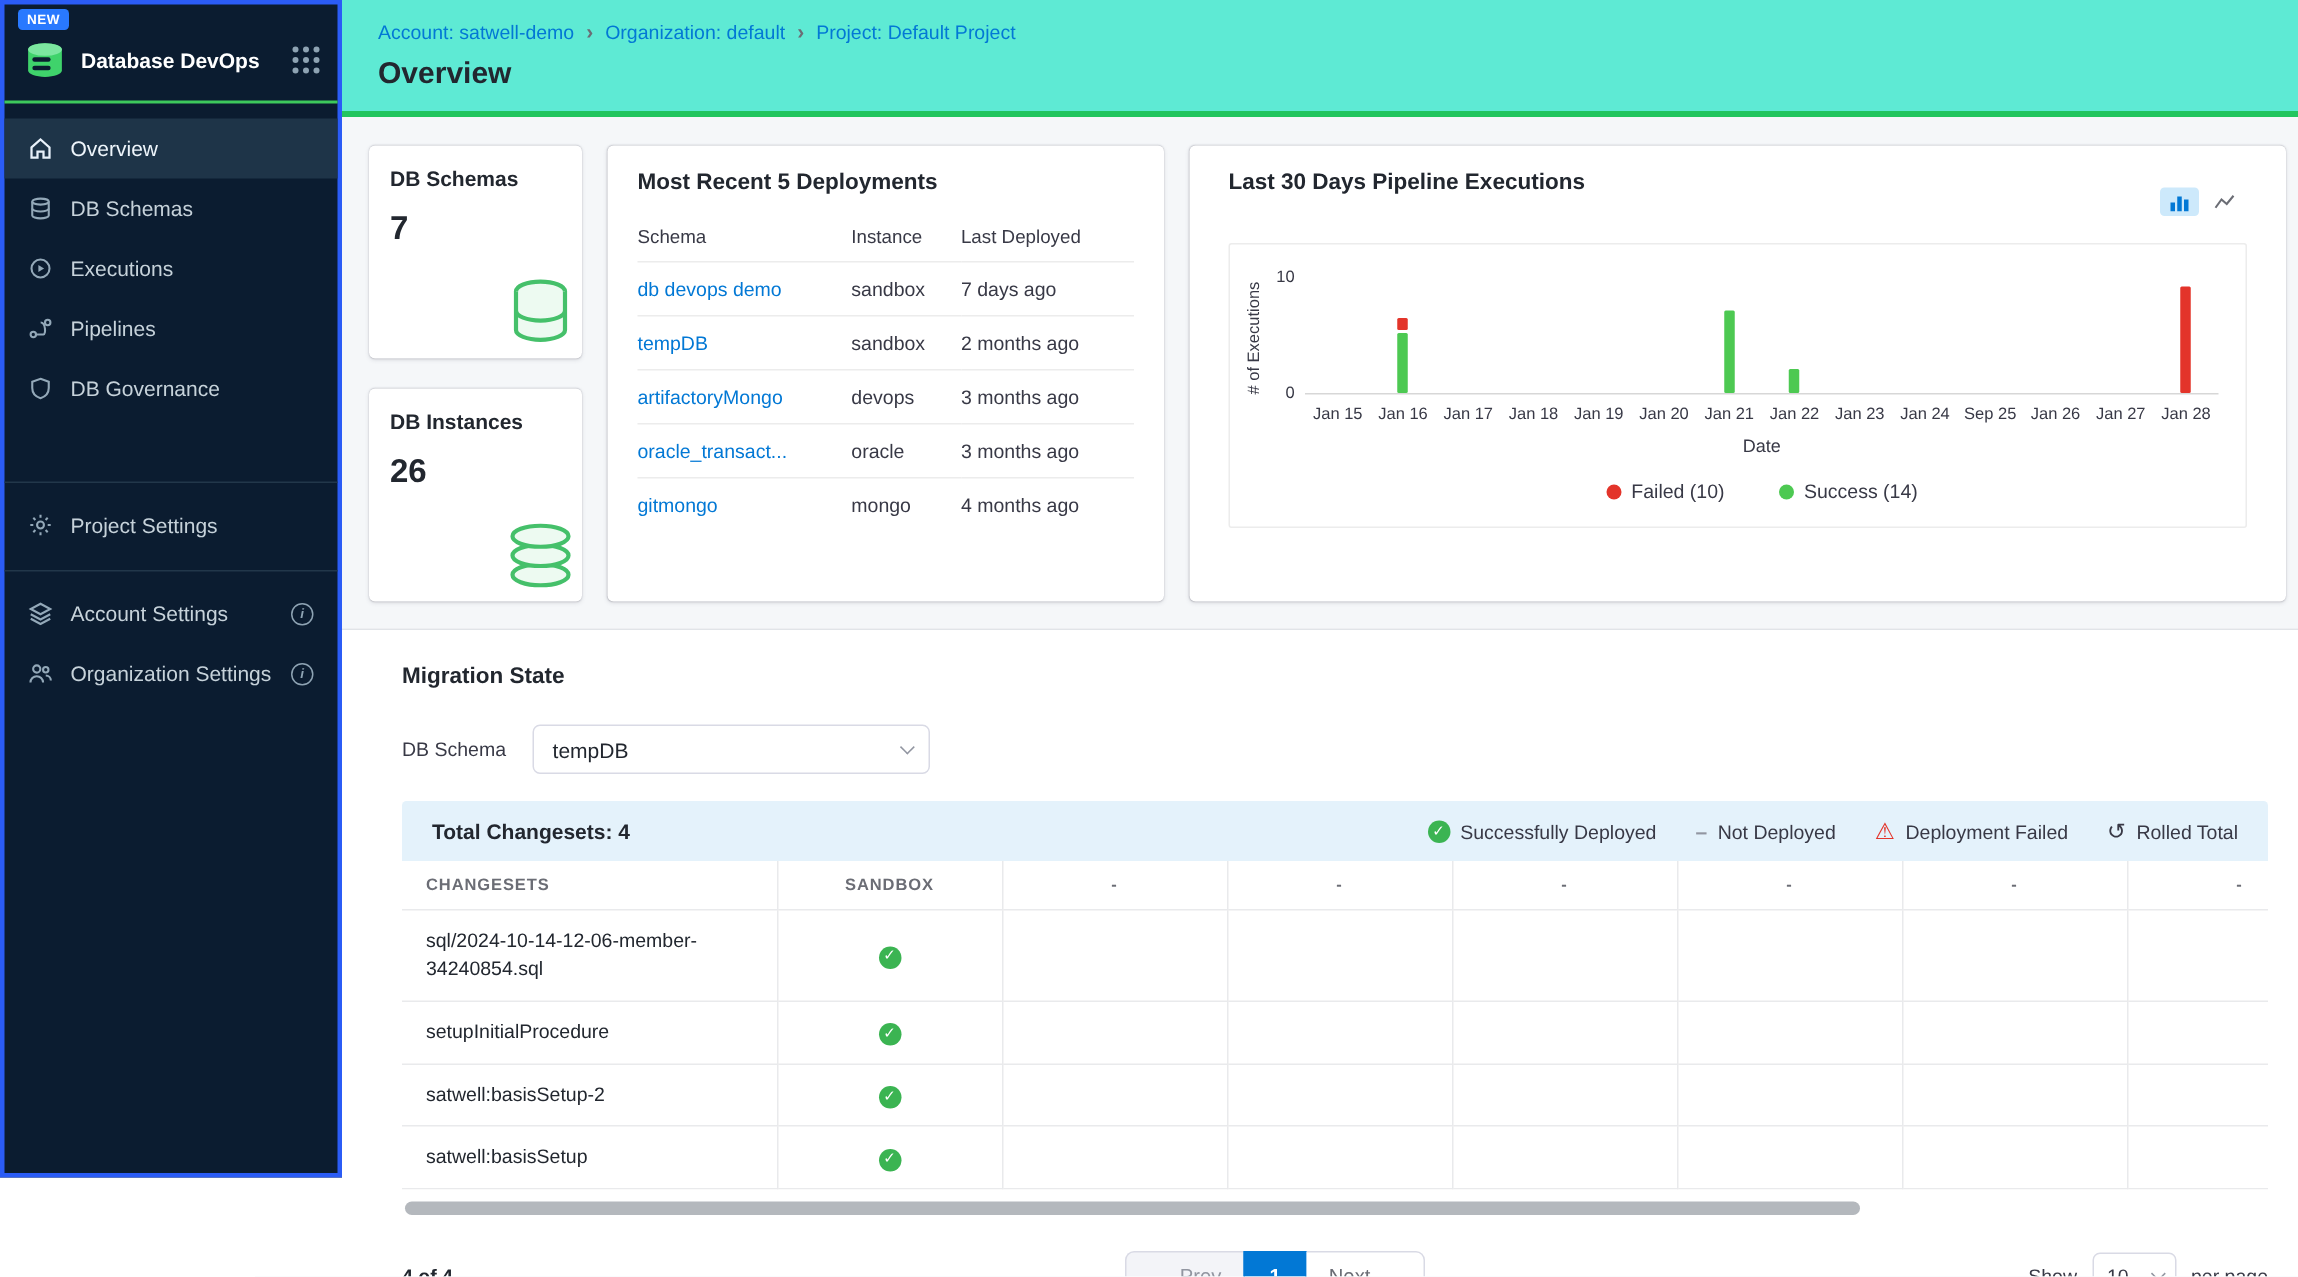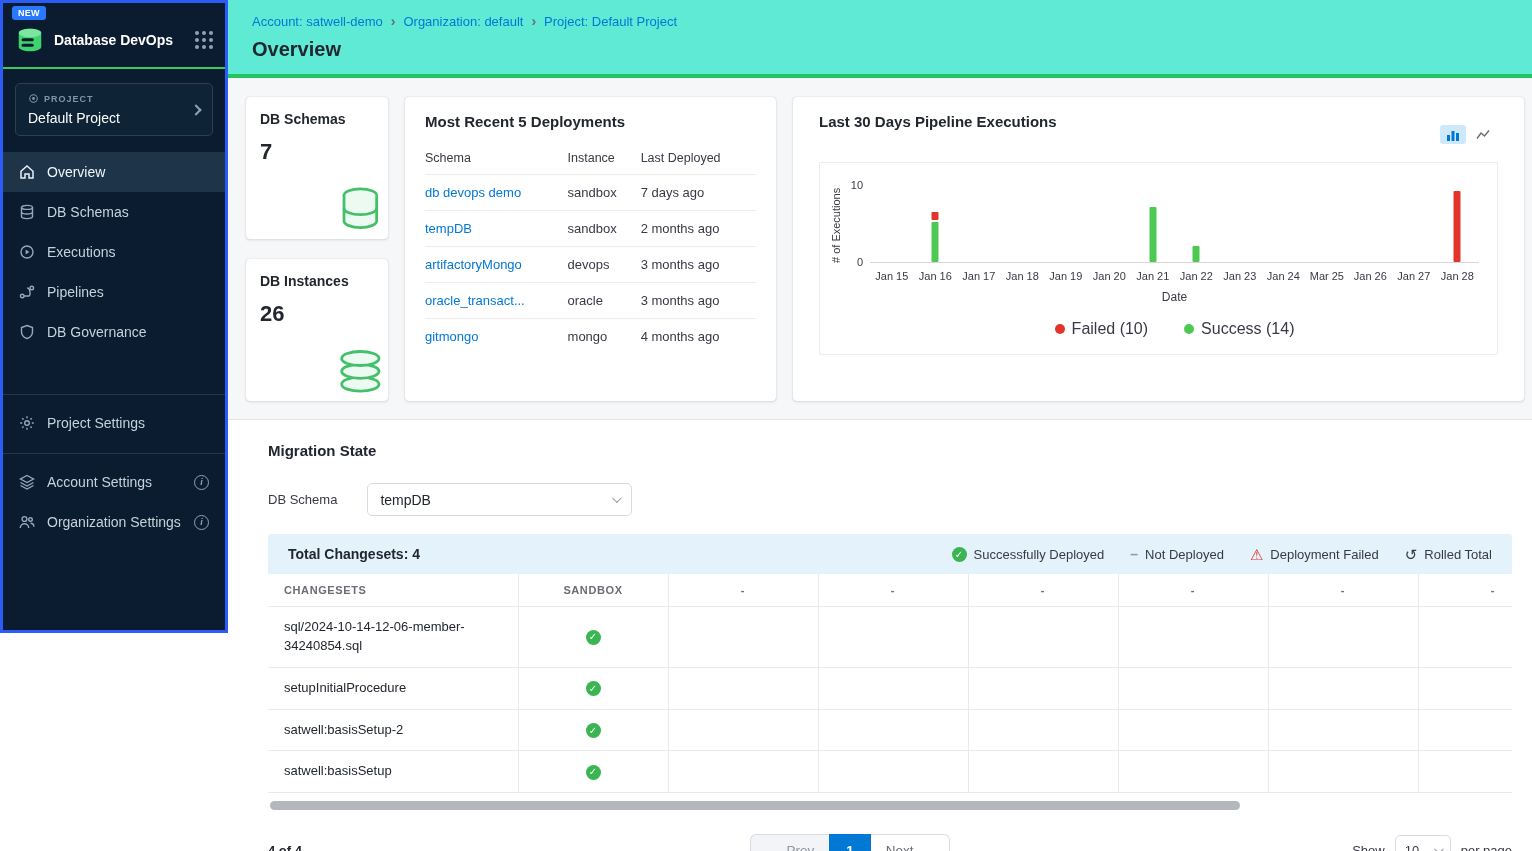--- a/index.html
+++ b/index.html
@@ -7,21 +7,21 @@
   body {
     font-family: "Liberation Sans", "DejaVu Sans", sans-serif;
     display: flex;
     background: #fff;
     color: #22272f;
     overflow: hidden;
   }
 
   
   .sidebar {
-    width: 228px; min-width: 228px; height: 633px;
+    width: 228px; min-width: 228px; height: 785px;
     background: #0b1c30;
     border: 3px solid #2b5cf6;
     position: relative;
     display: flex; flex-direction: column;
     color: #c6d2da;
   }
   .new-badge {
     position: absolute; top: 3px; left: 9px;
     background: #2979ff; color: #fff;
     font-size: 9px; font-weight: bold;
@@ -141,27 +141,27 @@
   .bar-slot {
     position: absolute; bottom: 0;
     transform: translateX(-50%);
     display: flex; flex-direction: column; align-items: center;
   }
   .bar { width: 7px; border-radius: 1px; }
   .xlabels { display: flex; margin-top: 7px; }
   .xlabels span { flex: 1; text-align: center; font-size: 11px; color: #383946; }
   .x-title { text-align: center; font-size: 12px; color: #383946; margin-top: 8px; }
   .chart-legend { display: flex; justify-content: center; gap: 36px; margin-top: 16px; padding-bottom: 4px; }
-  .legend-item { display: flex; align-items: center; gap: 7px; font-size: 16px; color: #383946; }
+  .legend-item { display: flex; align-items: center; gap: 7px; font-size: 13px; color: #383946; }
   .legend-dot { width: 10px; height: 10px; border-radius: 50%; }
 
   
   .migration { background: #fff; border-top: 1px solid #e1e4e8; flex: 1; padding: 22px 20px 0 40px; }
   .mig-title { font-size: 15px; font-weight: bold; }
-  .schema-row { display: flex; align-items: center; gap: 30px; margin-top: 24px; }
+  .schema-row { display: flex; align-items: center; gap: 18px; margin-top: 24px; }
   .schema-label { font-size: 13px; color: #383946; }
   .select-box {
     width: 265px; height: 33px;
     border: 1px solid #d9dae5; border-radius: 5px;
     display: flex; align-items: center;
     padding: 0 12px; font-size: 14px; color: #22272f;
     background: #fff; cursor: pointer;
   }
   .chev-down {
     margin-left: auto; width: 7px; height: 7px;
@@ -239,35 +239,20 @@
         <i></i>
         <i></i>
         <i></i>
         <i></i>
         <i></i>
         <i></i>
         <i></i>
     </span>
   </div>
 
-  <div class="project-box">
-    <div>
-      <div class="pb-label-row">
-        <span style="display:inline-flex">
-          <svg viewBox="0 0 16 16" width="11" height="11" fill="none" stroke="#7e97a9" stroke-width="1.5">
-            <circle cx="8" cy="8" r="5.5"></circle>
-              <circle cx="8" cy="8" r="1.3" fill="#7e97a9"></circle>
-          </svg>
-        </span>
-        <span>PROJECT</span>
-      </div>
-      <div class="pb-name">Default Project</div>
-    </div>
-    <span class="chev-right"></span>
-  </div>
 
   <nav>
     <div class="nav-item active">
       <span class="nav-icon">
         <svg viewBox="0 0 16 16" fill="none" stroke="currentColor" stroke-width="1.5">
             <path d="M2 7.3 8 2l6 5.3V14h-4v-4H6v4H2z"></path>
           </svg>
       </span>
       <span>Overview</span>
     </div>
@@ -485,21 +470,21 @@
                 <span>Jan 15</span>
                 <span>Jan 16</span>
                 <span>Jan 17</span>
                 <span>Jan 18</span>
                 <span>Jan 19</span>
                 <span>Jan 20</span>
                 <span>Jan 21</span>
                 <span>Jan 22</span>
                 <span>Jan 23</span>
                 <span>Jan 24</span>
-                <span>Mar 25</span>
+                <span>Sep 25</span>
                 <span>Jan 26</span>
                 <span>Jan 27</span>
                 <span>Jan 28</span>
               </div>
             <div class="x-title">Date</div>
             <div class="chart-legend">
               <span class="legend-item">
                 <span class="legend-dot" id="legend-dot-failed" style="background: rgb(227, 52, 42);"></span>
                 <span>Failed (10)</span>
               </span>

